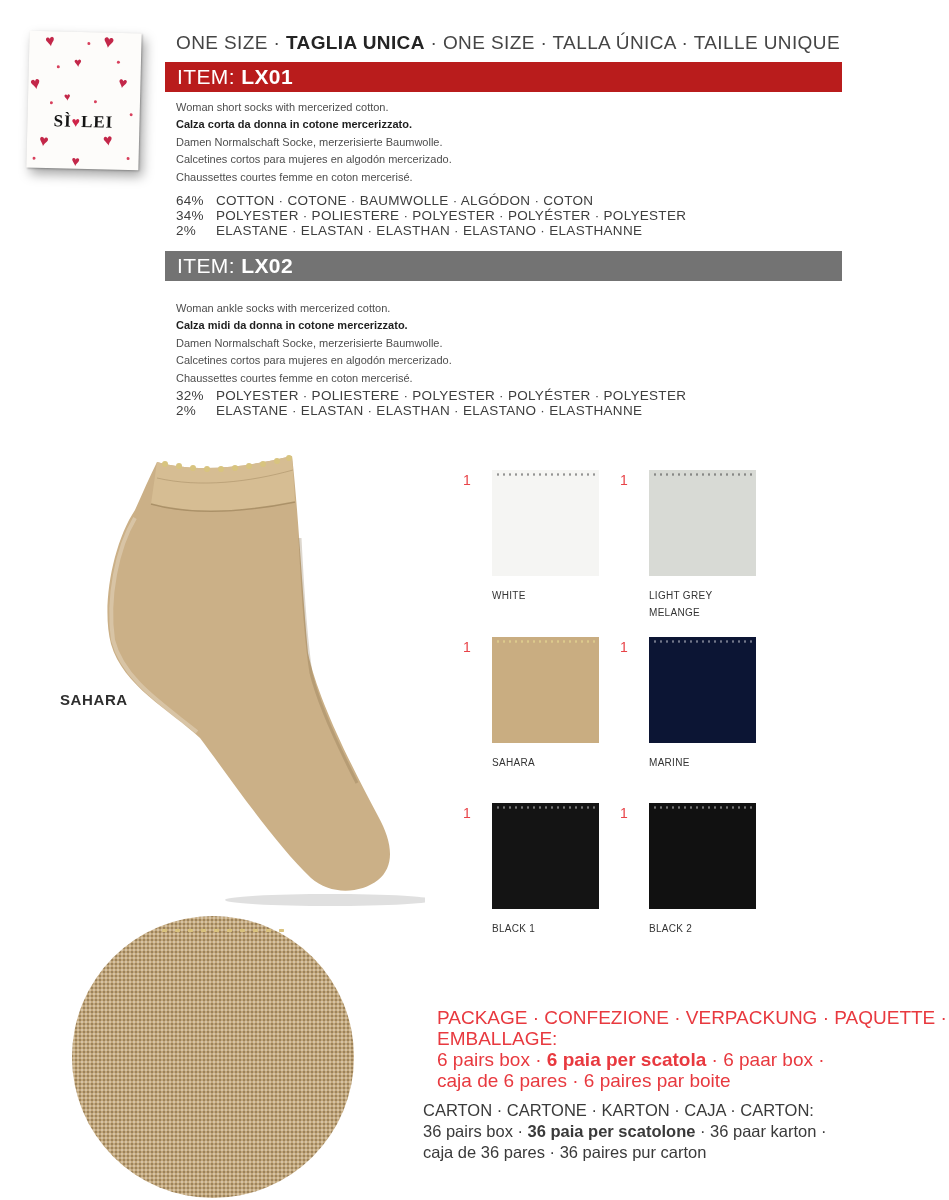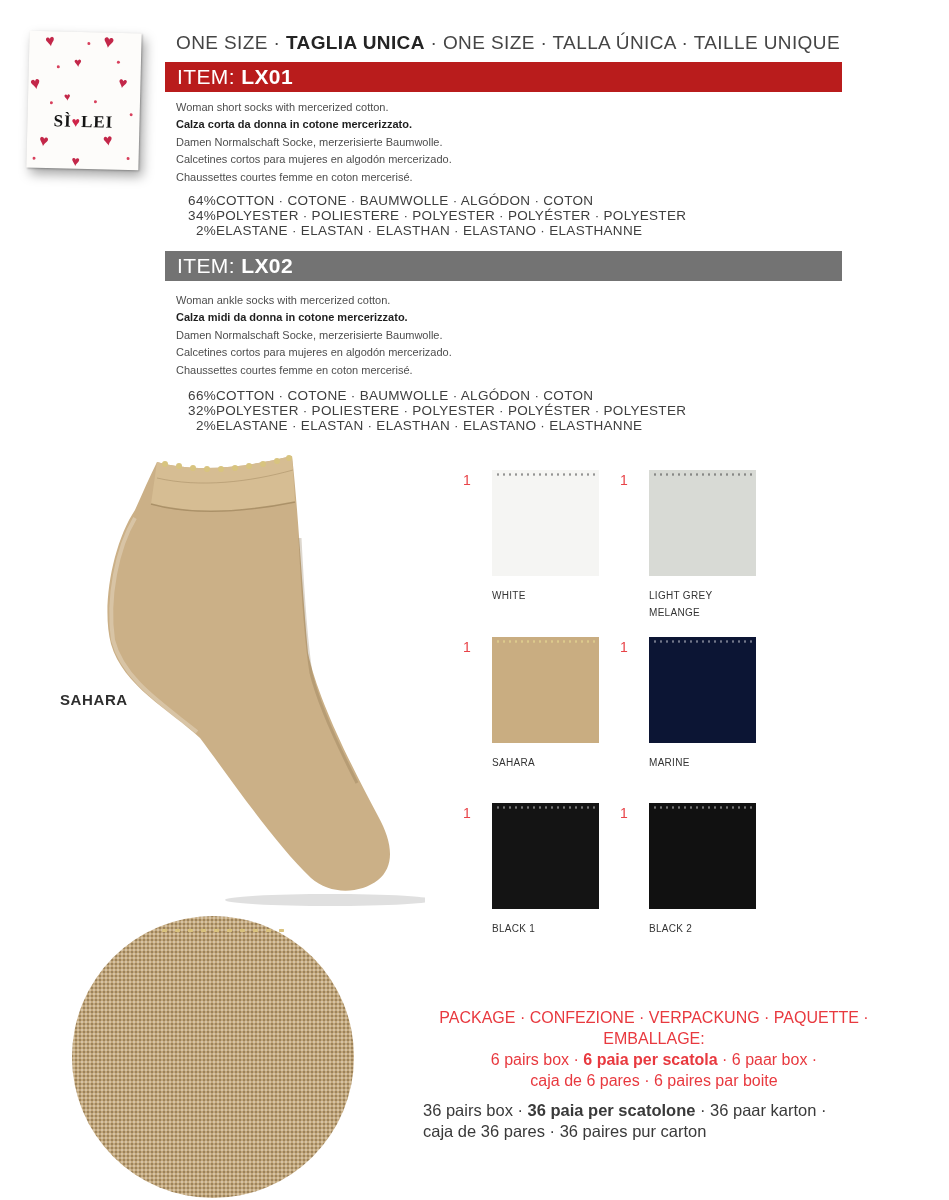--- a/index.html
+++ b/index.html
@@ -38,28 +38,28 @@
     color:#ffffff; font-size:21px; line-height:30px; padding-left:12px;
     letter-spacing:.4px; white-space:nowrap;
   }
   .item-banner .code { font-weight:bold; }
   .banner-1 { top:62px; }
   .banner-2 { top:251px; }
 
   
   .desc { position:absolute; left:176px; font-size:11px; line-height:17.4px; color:#4d4d4d; }
   .desc-1 { top:99px; }
-  .desc-2 { top:292px; }
+  .desc-2 { top:300px; }
   .desc .bold { font-weight:bold; color:#1f1f1f; }
 
   
   .comp { position:absolute; left:176px; font-size:13.5px; line-height:15.2px; color:#3e3e3e; letter-spacing:.3px; }
   .comp-1 { top:193px; }
   .comp-2 { top:388px; }
-  .comp .pct { display:inline-block; width:40px;text-align:right; }
+  .comp .pct { display:inline-block; width:40px; }
 
   
   .sock-wrap { position:absolute; left:95px; top:448px; width:330px; height:462px; }
   .sahara-label {
     position:absolute; left:60px; top:691px; font-size:15px; font-weight:bold;
     letter-spacing:.6px; color:#2e2e2e;
   }
 
   
   .fabric-circle {
@@ -93,21 +93,21 @@
     font-size:10px; line-height:17px; letter-spacing:.3px; color:#333333;
   }
   .cell-r1c1 { left:463px; top:470px; }
   .cell-r1c2 { left:620px; top:470px; }
   .cell-r2c1 { left:463px; top:637px; }
   .cell-r2c2 { left:620px; top:637px; }
   .cell-r3c1 { left:463px; top:803px; }
   .cell-r3c2 { left:620px; top:803px; }
 
   
-  .pack-block { position:absolute; left:398px; top:1007px; width:512px; font-size:16px; line-height:21px;text-align:center; }
+  .pack-block { position:absolute; left:437px; top:1007px; width:512px; font-size:19px; line-height:21px; }
   .carton-block { position:absolute; left:423px; top:1100px; width:512px; font-size:16.5px; line-height:21px; color:#3a3a3a; }
   .pb-bold { font-weight:bold; }
 </style>
 </head>
 <body>
 
 <div class="page">
 
   <div class="logo-box">
     <span class="heart" style="left:16px;top:2px;font-size:16px;transform:rotate(-10deg)">♥</span>
@@ -156,21 +156,20 @@
     <span>ITEM: </span><span class="code">LX02</span>
   </div>
   <div class="desc desc-2">
     <div>Woman ankle socks with mercerized cotton.</div>
     <div class="bold">Calza midi da donna in cotone mercerizzato.</div>
     <div>Damen Normalschaft Socke, merzerisierte Baumwolle.</div>
     <div>Calcetines cortos para mujeres en algodón mercerizado.</div>
     <div>Chaussettes courtes femme en coton mercerisé.</div>
   </div>
   <div class="comp comp-2">
-    <div><span class="pct">66%</span><span>COTTON · COTONE · BAUMWOLLE · ALGÓDON · COTON</span></div>
     <div><span class="pct">32%</span><span>POLYESTER · POLIESTERE · POLYESTER · POLYÉSTER · POLYESTER</span></div>
     <div><span class="pct">2%</span><span>ELASTANE · ELASTAN · ELASTHAN · ELASTANO · ELASTHANNE</span></div>
   </div>
 
   <div class="sock-wrap">
     <svg width="330" height="462" viewBox="0 0 330 462" xmlns="http://www.w3.org/2000/svg">
       <ellipse cx="235" cy="452" rx="105" ry="6" fill="rgba(0,0,0,0.12)"></ellipse>
       <path d="M 62,14
         C 105,26 155,18 197,8
         C 203,60 207,140 213,205
@@ -240,17 +239,18 @@
   </div>
 
   <div class="pack-block" style="color: rgb(232, 57, 63);">
     <div>PACKAGE · CONFEZIONE · VERPACKUNG · PAQUETTE ·</div>
     <div>EMBALLAGE:</div>
     <div><span>6 pairs box · </span><span class="pb-bold">6 paia per scatola</span><span> · 6 paar box ·</span></div>
     <div><span>caja de 6 pares · 6 paires par boite</span></div>
   </div>
 
   <div class="carton-block">
+    <div>CARTON · CARTONE · KARTON · CAJA · CARTON:</div>
     <div><span>36 pairs box · </span><span class="pb-bold">36 paia per scatolone</span><span> · 36 paar karton ·</span></div>
     <div><span>caja de 36 pares · 36 paires pur carton</span></div>
   </div>
 
 </div>
 
 </body></html>

